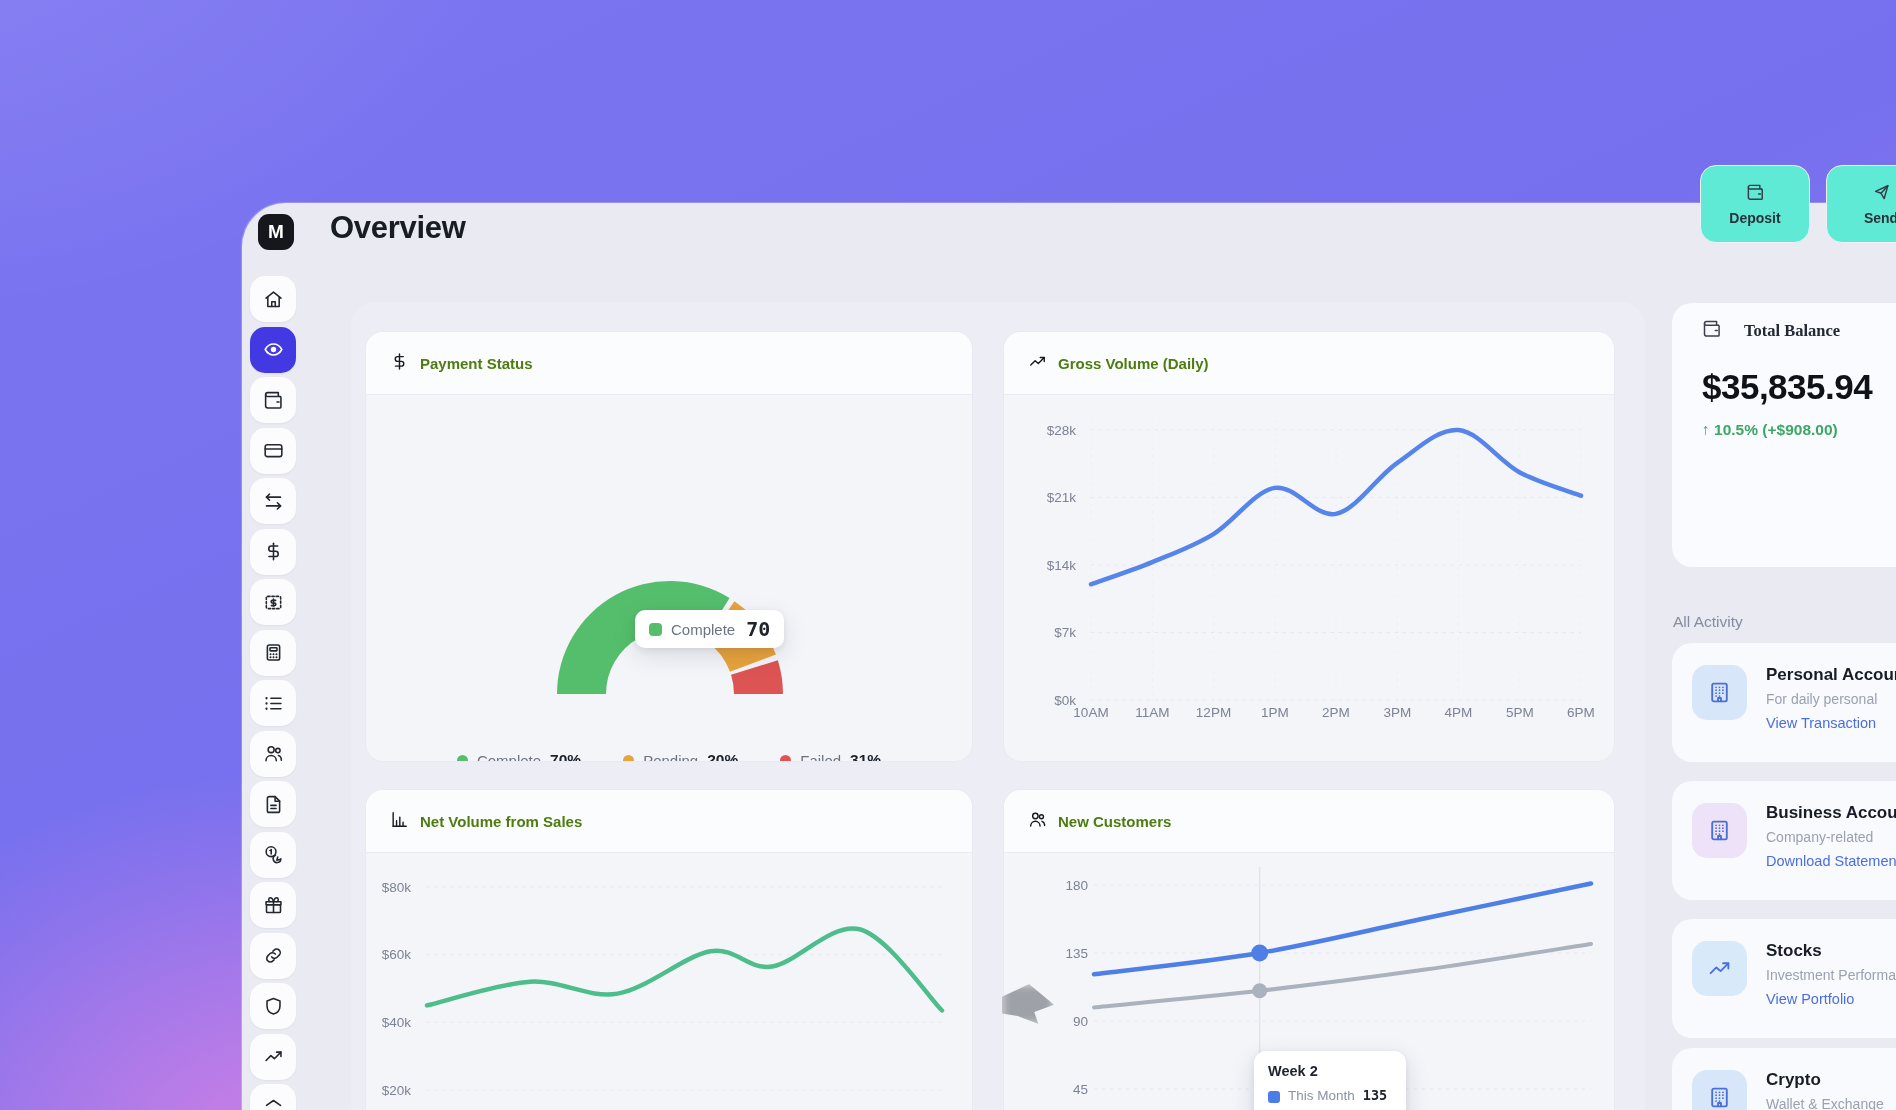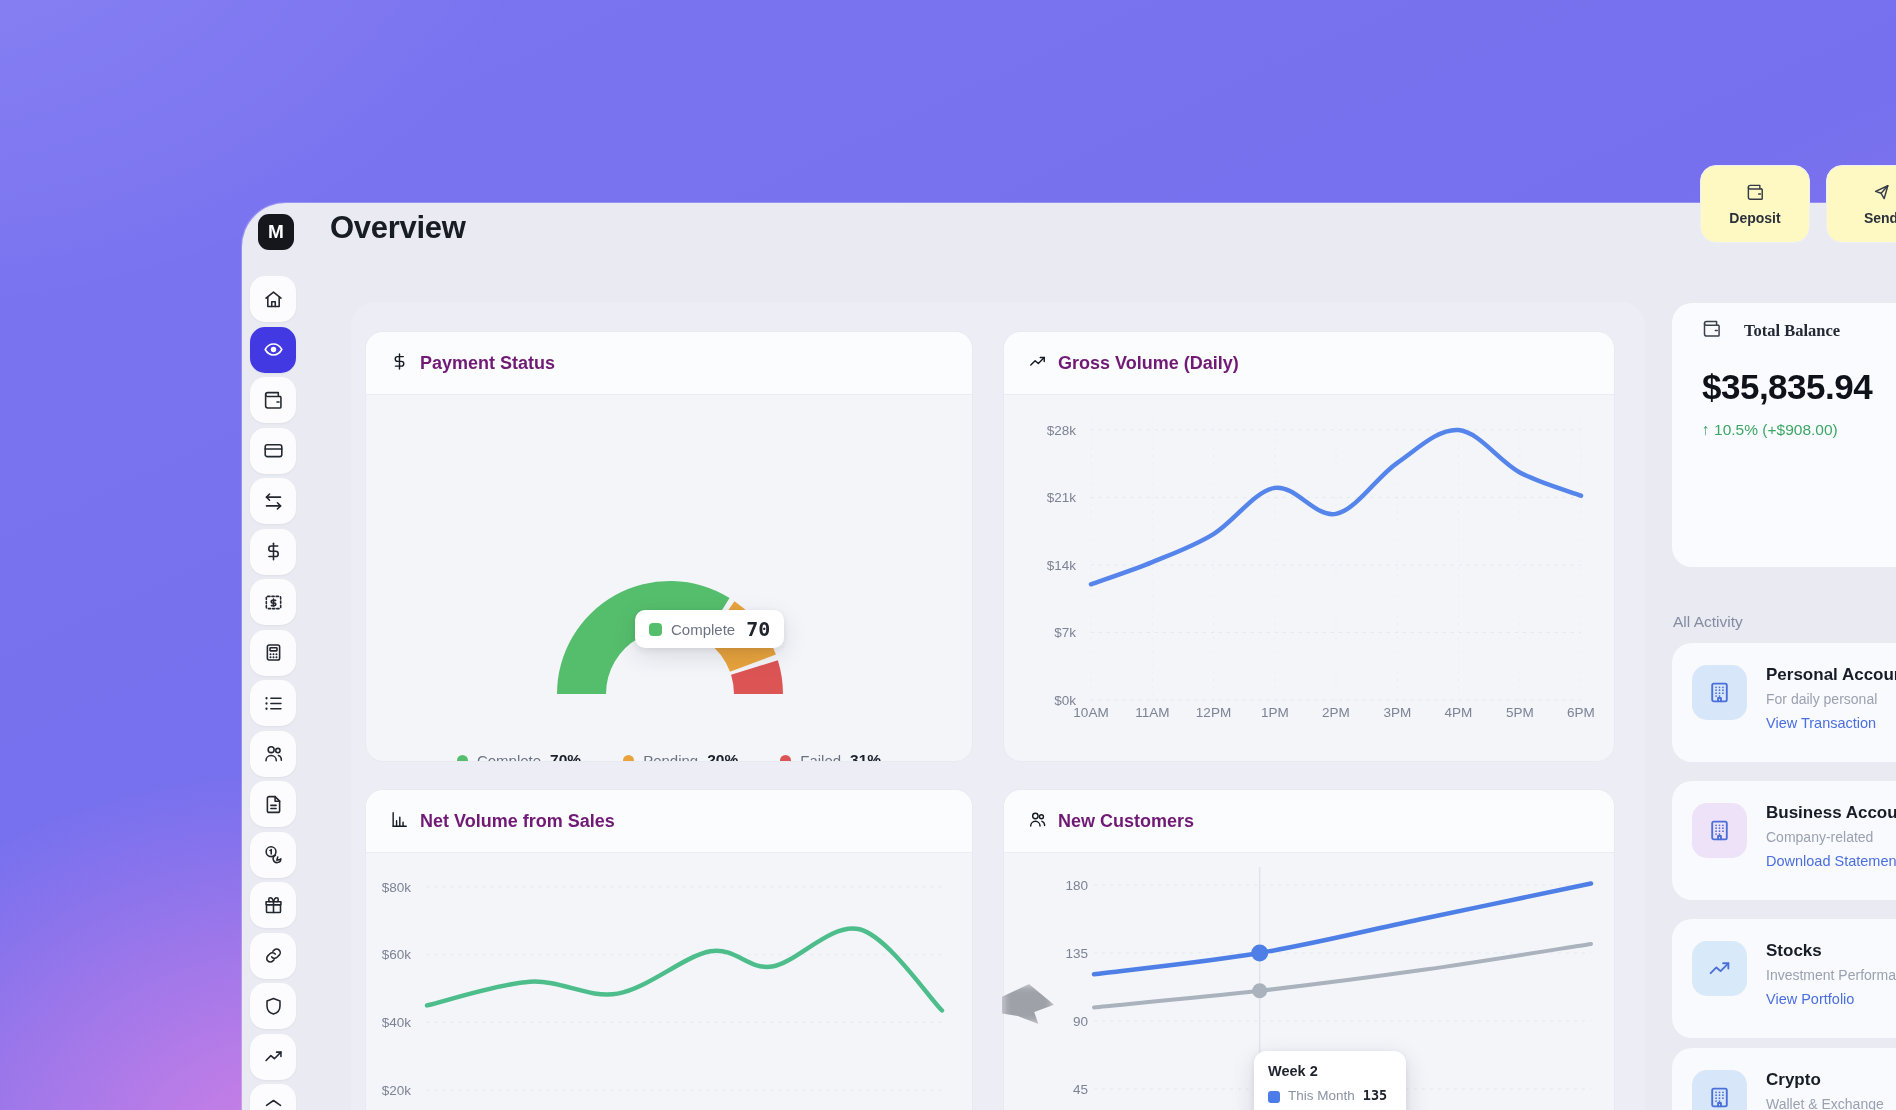--- a/index.html
+++ b/index.html
@@ -43,21 +43,21 @@
   }
   .chart-card{
     position:absolute; background:#f4f5f9; border:1px solid #e8eaf2; border-radius:18px;
     overflow:hidden;
   }
   .chart-head{
     height:63px; background:#fbfcfe; border-bottom:1px solid #eaecf4;
     display:flex; align-items:center; padding:0 24px; gap:11px;
   }
   .chart-head svg{ width:19px; height:19px; color:#151a22; }
-  .chart-title{ font-size:18px; font-weight:700; color:#701a75;text-align:right; }
+  .chart-title{ font-size:15px; font-weight:700; color:#4d7c0f;text-align:right; }
   .chart-body{ position:absolute; left:0; top:63px; right:0; bottom:0; }
   .axis-text{ font-size:13.5px; fill:#7c8395; }
   
   .pill-tip{
     position:absolute; background:#fff; border-radius:10px; height:38px;
     display:flex; align-items:center; padding:0 14px; gap:9px;
     box-shadow:0 8px 24px rgba(25,30,50,.12),0 2px 6px rgba(25,30,50,.08);
   }
   .pill-tip .sw{ width:13px; height:13px; border-radius:4px; }
   .pill-tip .lab{ font-size:15px; color:#6b7383; }
@@ -81,23 +81,23 @@
   .week-tip .val{ font-family:"DejaVu Sans Mono",monospace; font-size:13.5px; font-weight:700; color:#1d222c; }
   
   .balance-card{
     position:absolute; left:1672px; top:303px; width:292px; height:264px;
     background:#fafbfe; border-radius:20px;
   }
   .balance-head{ position:absolute; left:30px; top:16px; display:flex; align-items:center; gap:22px;font-family:Liberation Serif, serif; }
   .balance-head svg{ width:20px; height:20px; color:#3a414d; }
   .balance-label{ font-size:16.5px; font-weight:600; color:#232834; }
   .balance-amount{ position:absolute; left:30px; top:64px; font-size:35px; font-weight:800; color:#0f1319; letter-spacing:-.5px; white-space:nowrap; }
-  .balance-delta{ position:absolute; left:30px; top:118px; font-size:15.5px; font-weight:400; color:#3ca765; white-space:nowrap; }
+  .balance-delta{ position:absolute; left:30px; top:118px; font-size:15.5px; font-weight:700; color:#3ca765; white-space:nowrap; }
   .bal-btn{
-    position:absolute; top:165px; width:110px; height:78px; background:#fef9c3; border:1px solid #eff0f6;
+    position:absolute; top:165px; width:110px; height:78px; background:#5eead4; border:1px solid #eff0f6;
     border-radius:16px; display:flex; flex-direction:column; align-items:center; justify-content:center; gap:8px;
     cursor:pointer;
   }
   .bal-btn svg{ width:19px; height:19px; color:#343b47; }
   .bal-btn .bl{ font-size:14px; font-weight:600; color:#2b313c; }
   .activity-heading{ position:absolute; left:1673px; top:613px; font-size:15.5px; font-weight:500; color:#858ca0; }
   .act-card{
     position:absolute; left:1672px; width:292px; height:119px; background:#f9fafd; border-radius:20px;
   }
   .act-tile{

